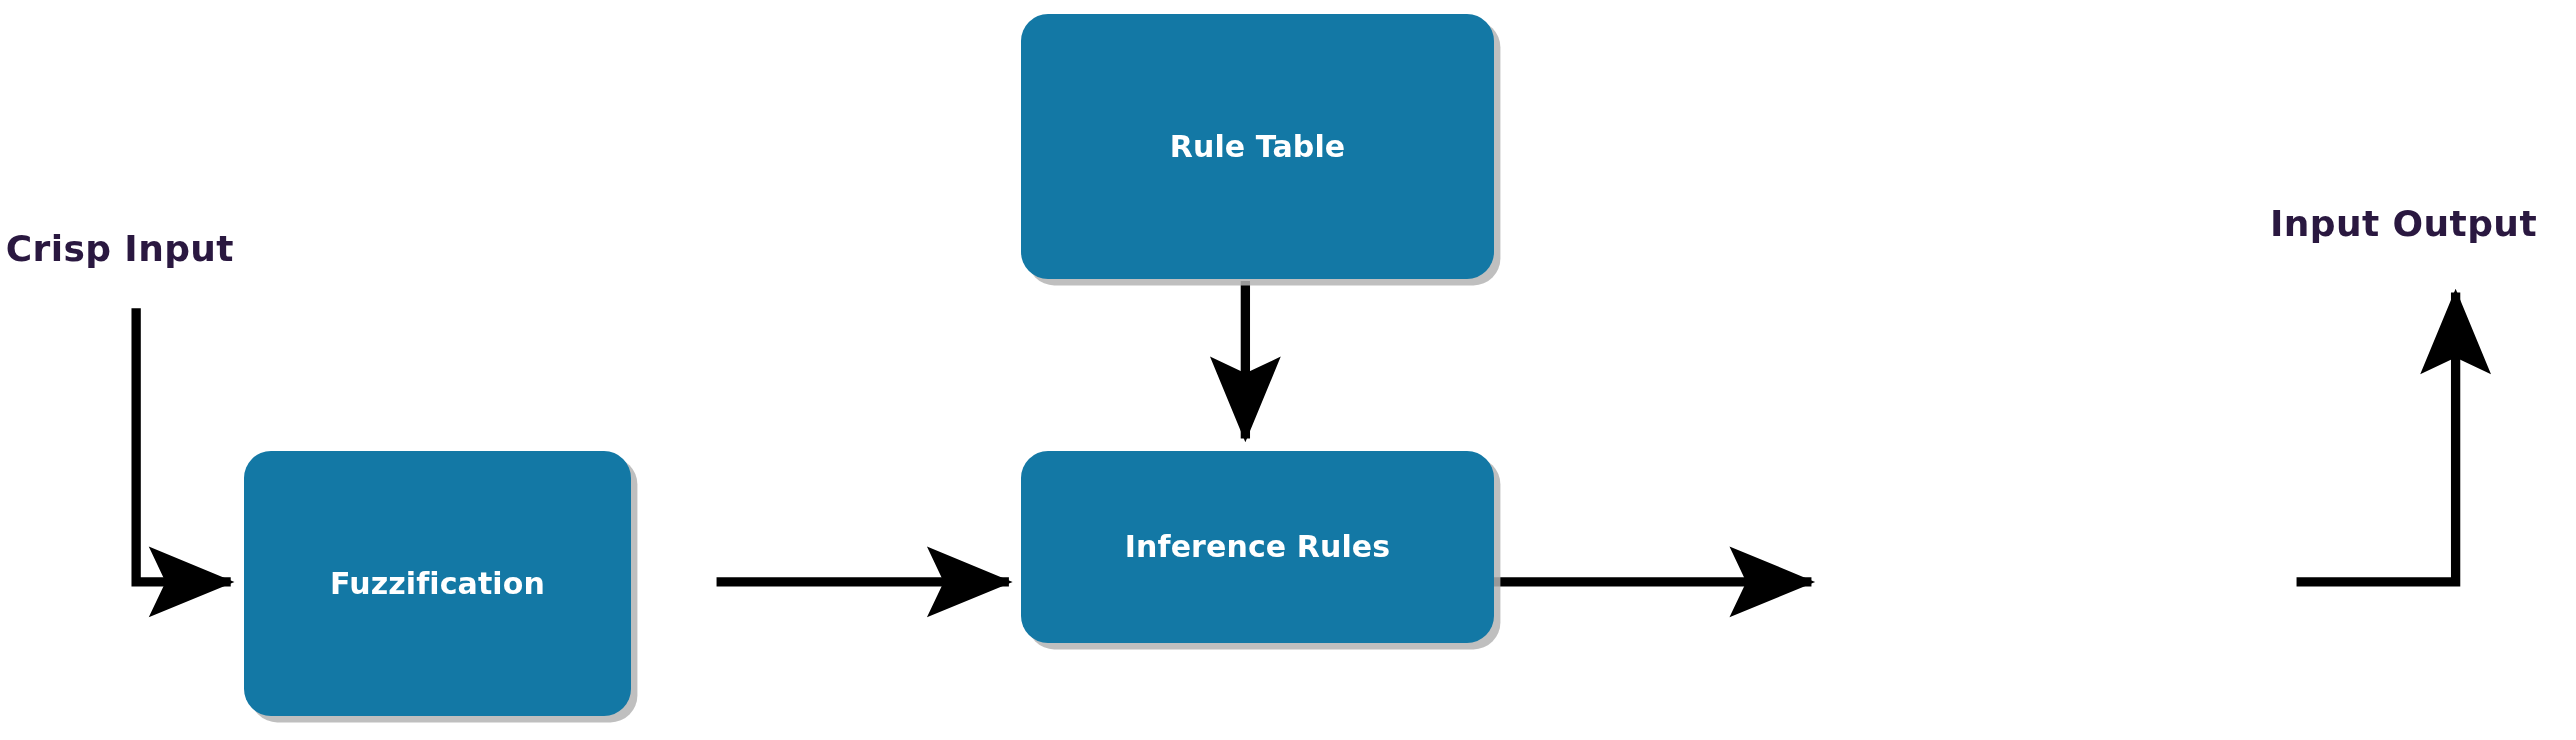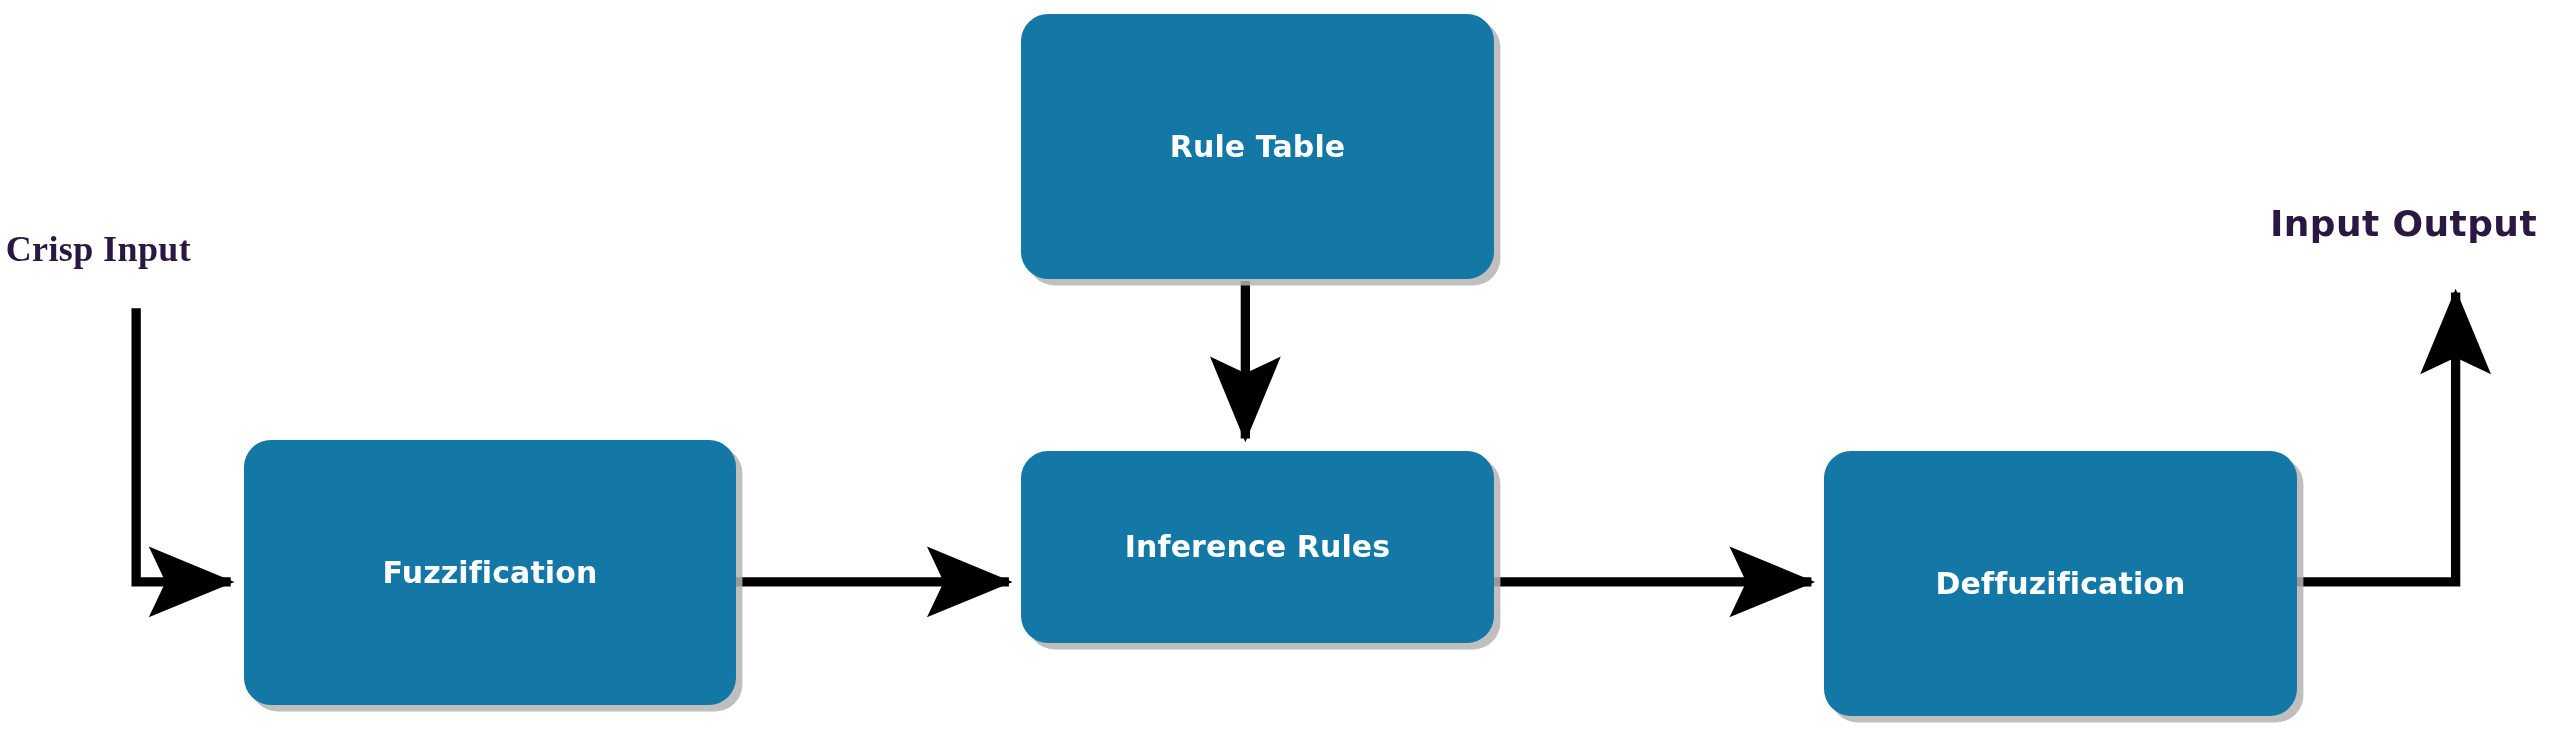--- a/index.html
+++ b/index.html
@@ -81,34 +81,31 @@
 
     <path d="M 1738,392 L 1738,612" fill="none" stroke="#000000" stroke-width="13" stroke-linecap="butt" marker-end="url(#arrowDown)"></path>
 
     <path d="M 1000,812 L 1408,812" fill="none" stroke="#000000" stroke-width="13" stroke-linecap="butt" marker-end="url(#arrowRight)"></path>
 
     <path d="M 2085,812 L 2528,812" fill="none" stroke="#000000" stroke-width="13" stroke-linecap="butt" marker-end="url(#arrowRight)"></path>
 
     <path d="M 3205,812 L 3427,812 L 3427,408" fill="none" stroke="#000000" stroke-width="13" stroke-linecap="butt" stroke-linejoin="miter" marker-end="url(#arrowUp)"></path>
   </svg>
 
-  <div class="edge-label" style="left:5.7px; top:231px;font-family:Liberation Serif, serif;">Crisp Input</div>
+  <div class="edge-label" style="left:5.7px; top:231px;">Crisp Input</div>
 
   <div class="edge-label" style="left:2270px; top:206px;">Input Output</div>
 
-  <div class="node" style="left:244px; top:440px; width:492px; height:265px;">
+  <div class="node" style="left:244px; top:451px; width:387px; height:265px;">
     <span class="node-label">Fuzzification</span>
   </div>
 
   <div class="node" style="left:1021px; top:14.3px; width:473px; height:265px;">
     <span class="node-label">Rule Table</span>
   </div>
 
   <div class="node" style="left:1021px; top:451px; width:473px; height:192px;">
     <span class="node-label">Inference Rules</span>
   </div>
 
-  <div class="node" style="left:1824px; top:451px; width:473px; height:265px;">
-    <span class="node-label">Deffuzification</span>
-  </div>
 
 </div>
 
 
 </body></html>

